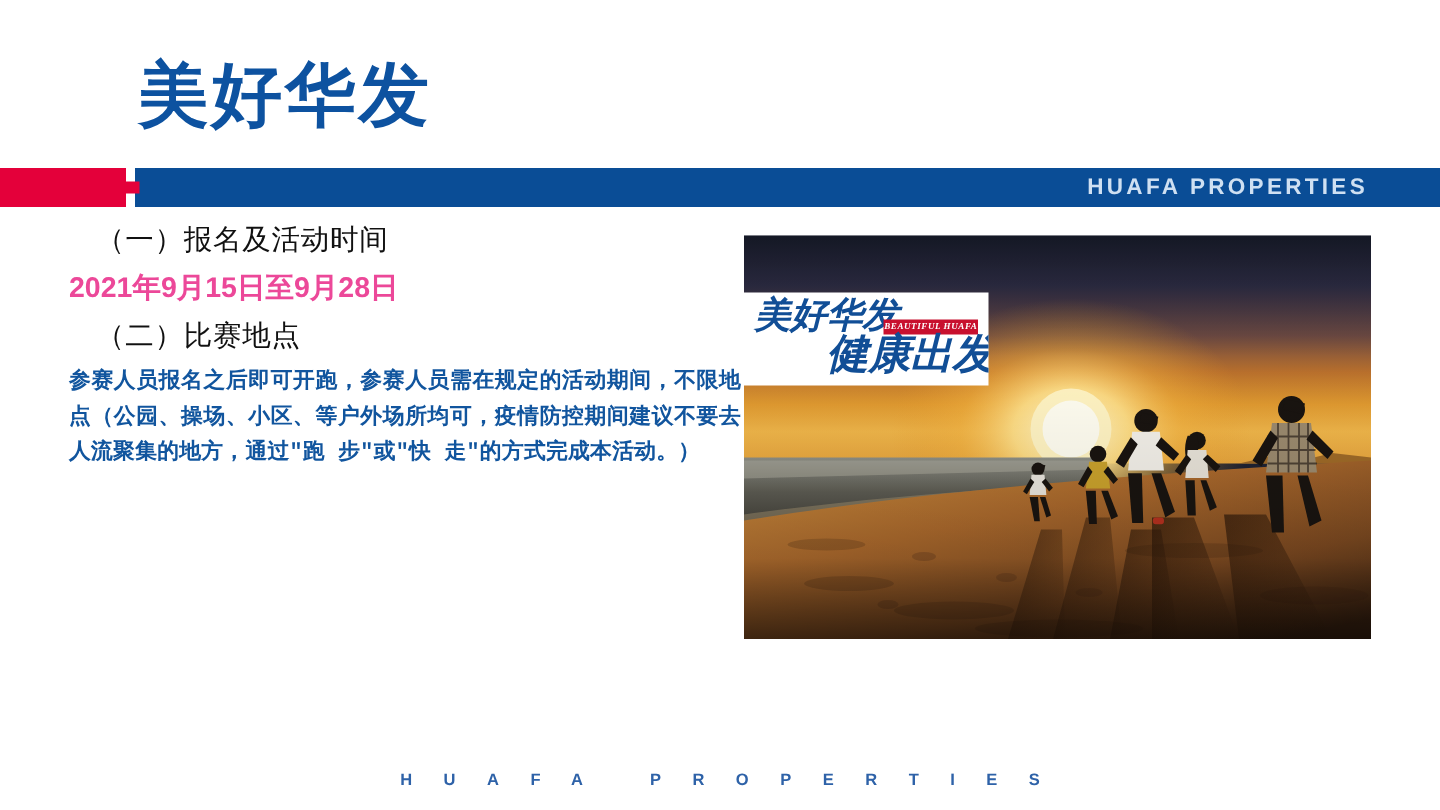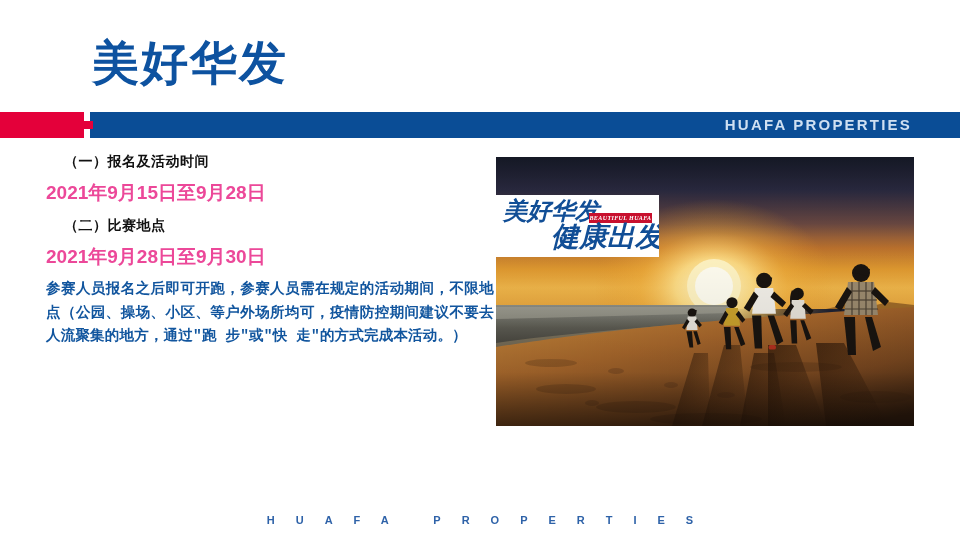--- a/index.html
+++ b/index.html
@@ -26,21 +26,21 @@
   .band-notch-tab{position:absolute;left:84px;top:9px;width:9px;height:8px;background:#e4003a;}
   .band-label{
     position:absolute;right:48px;top:0;height:26px;line-height:26px;
     color:#cfe0f2;font-size:15px;font-weight:600;letter-spacing:2.2px;
     white-space:nowrap;
   }
 
   
   .content{position:absolute;left:46px;top:146px;width:450px;}
   .head-line{
-    color:#111111;font-size:14px;font-weight:700;line-height:30px;
+    color:#111111;font-size:19px;font-weight:400;line-height:30px;
     padding-left:18px;letter-spacing:.5px;white-space:nowrap;
   }
   .date-line{
     color:#ec4899;font-size:19px;font-weight:700;line-height:34px;
     letter-spacing:0px;white-space:nowrap;
   }
   .para{
     color:#11559e;font-size:14.5px;font-weight:700;line-height:23.5px;
     letter-spacing:.2px;margin-top:4px;text-align:justify;width:448px;font-family:Liberation Mono, monospace;
   }
@@ -98,21 +98,20 @@
     <div class="band-notch-tab"></div>
     <div class="band-label">HUAFA  PROPERTIES</div>
   </div>
 
   <div class="content">
 
     <div class="head-line">（一）报名及活动时间</div>
     <div class="date-line">2021年9月15日至9月28日</div>
 
     <div class="head-line">（二）比赛地点</div>
-    <div class="date-line">2021年9月28日至9月30日</div>
 
 
     <div class="para">参赛人员报名之后即可开跑，参赛人员需在规定的活动期间，不限地点（公园、操场、小区、等户外场所均可，疫情防控期间建议不要去人流聚集的地方，通过"跑 步"或"快 走"的方式完成本活动。）</div>
   </div>
 
   <div class="photo">
     <svg viewBox="0 0 418 269" preserveAspectRatio="none">
       <defs>
         <linearGradient id="sky" x1="0" y1="0" x2="0" y2="1">
           <stop offset="0%" stop-color="#1d2234"></stop>

